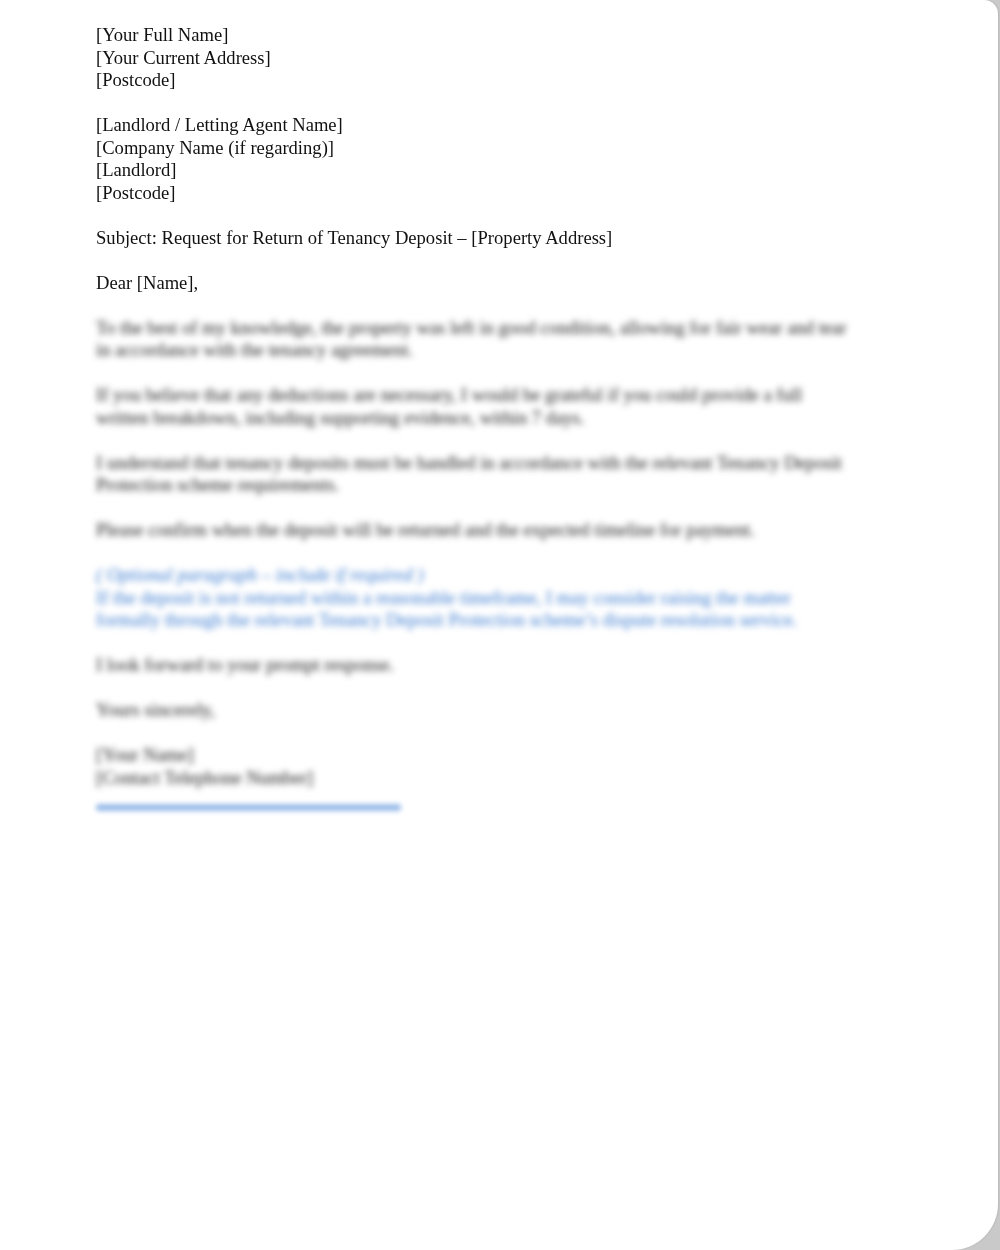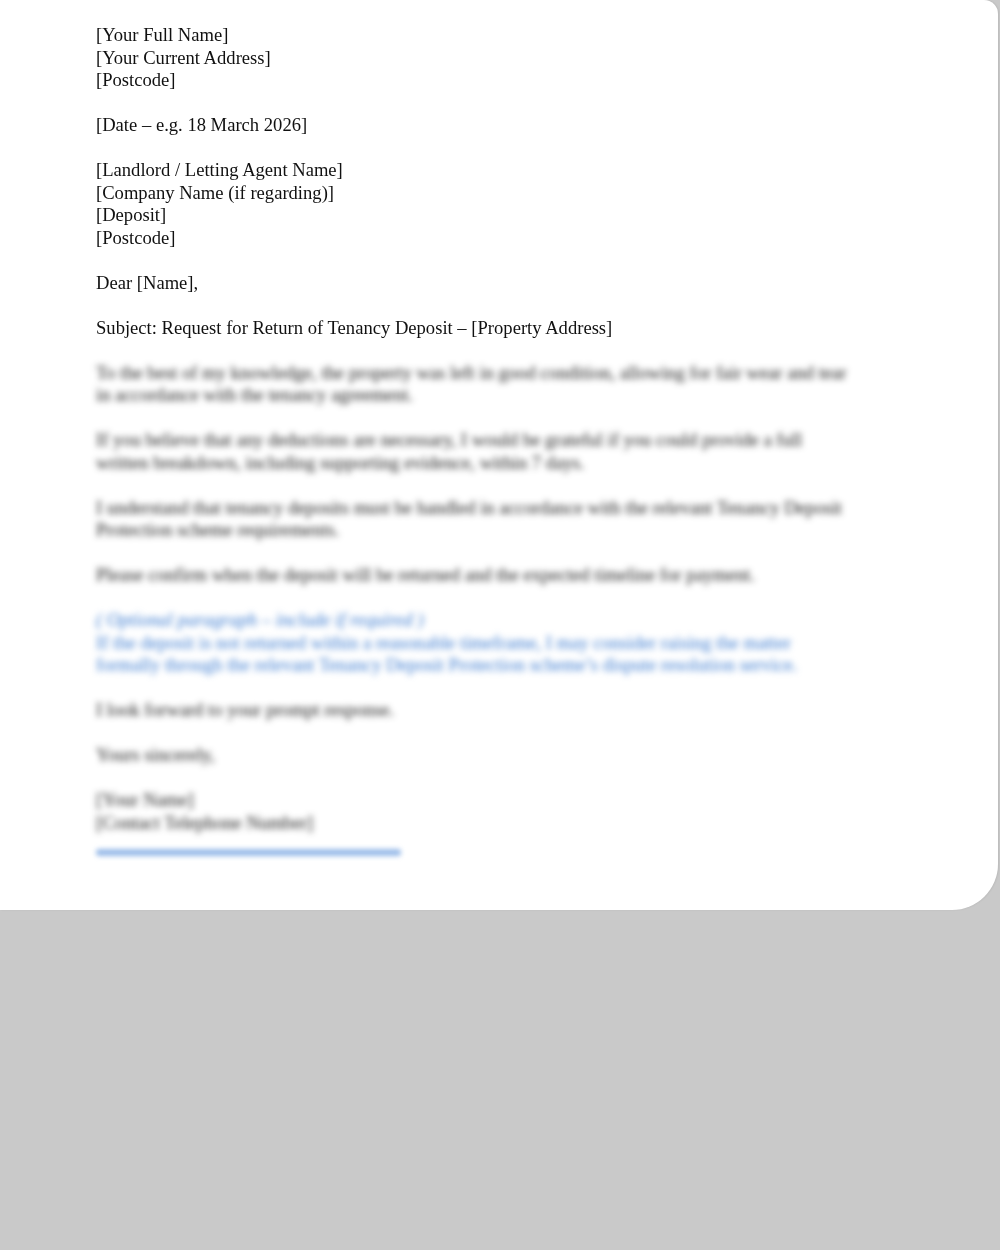--- a/index.html
+++ b/index.html
@@ -8,21 +8,21 @@
       width: 1000px;
       height: 1250px;
       background: #c9c9c9;
       overflow: hidden;
     }
     .page {
       position: absolute;
       left: 0;
       top: 0;
       width: 998px;
-      height: 910px;
+      height: 1250px;
       background: #ffffff;
       border-bottom-right-radius: 46px;
       border-top-right-radius: 14px;
       box-shadow: 1px 0 2px rgba(0,0,0,0.08);
     }
     .letter {
       position: absolute;
       left: 96px;
       top: 24px;
       width: 760px;
@@ -63,37 +63,34 @@
 
 <div class="page">
   <div class="letter">
 
     <div class="block">
       <span class="line">[Your Full Name]</span>
       <span class="line">[Your Current Address]</span>
       <span class="line">[Postcode]</span>
     </div>
 
-    <div class="block">
-      <span class="line">[Date – e.g. 18 March 2026]</span>
-    </div>
 
     <div class="block">
       <span class="line">[Landlord / Letting Agent Name]</span>
       <span class="line">[Company Name (if regarding)]</span>
-      <span class="line">[Deposit]</span>
+      <span class="line">[Landlord]</span>
       <span class="line">[Postcode]</span>
     </div>
 
     <div class="block">
-      <span class="line">Dear [Name],</span>
+      <span class="line">Subject: Request for Return of Tenancy Deposit – [Property Address]</span>
     </div>
 
     <div class="block">
-      <span class="line">Subject: Request for Return of Tenancy Deposit – [Property Address]</span>
+      <span class="line">Dear [Name],</span>
     </div>
 
 
     <p class="block para blurred">To the best of my knowledge, the property was left in good condition, allowing for fair wear and tear in accordance with the tenancy agreement.</p>
     <p class="block para blurred">If you believe that any deductions are necessary, I would be grateful if you could provide a full written breakdown, including supporting evidence, within 7 days.</p>
     <p class="block para blurred">I understand that tenancy deposits must be handled in accordance with the relevant Tenancy Deposit Protection scheme requirements.</p>
     <p class="block para blurred">Please confirm when the deposit will be returned and the expected timeline for payment.</p>
 
     <div class="block para blurred optional">
       <span class="note">( Optional paragraph – include if required )</span>

